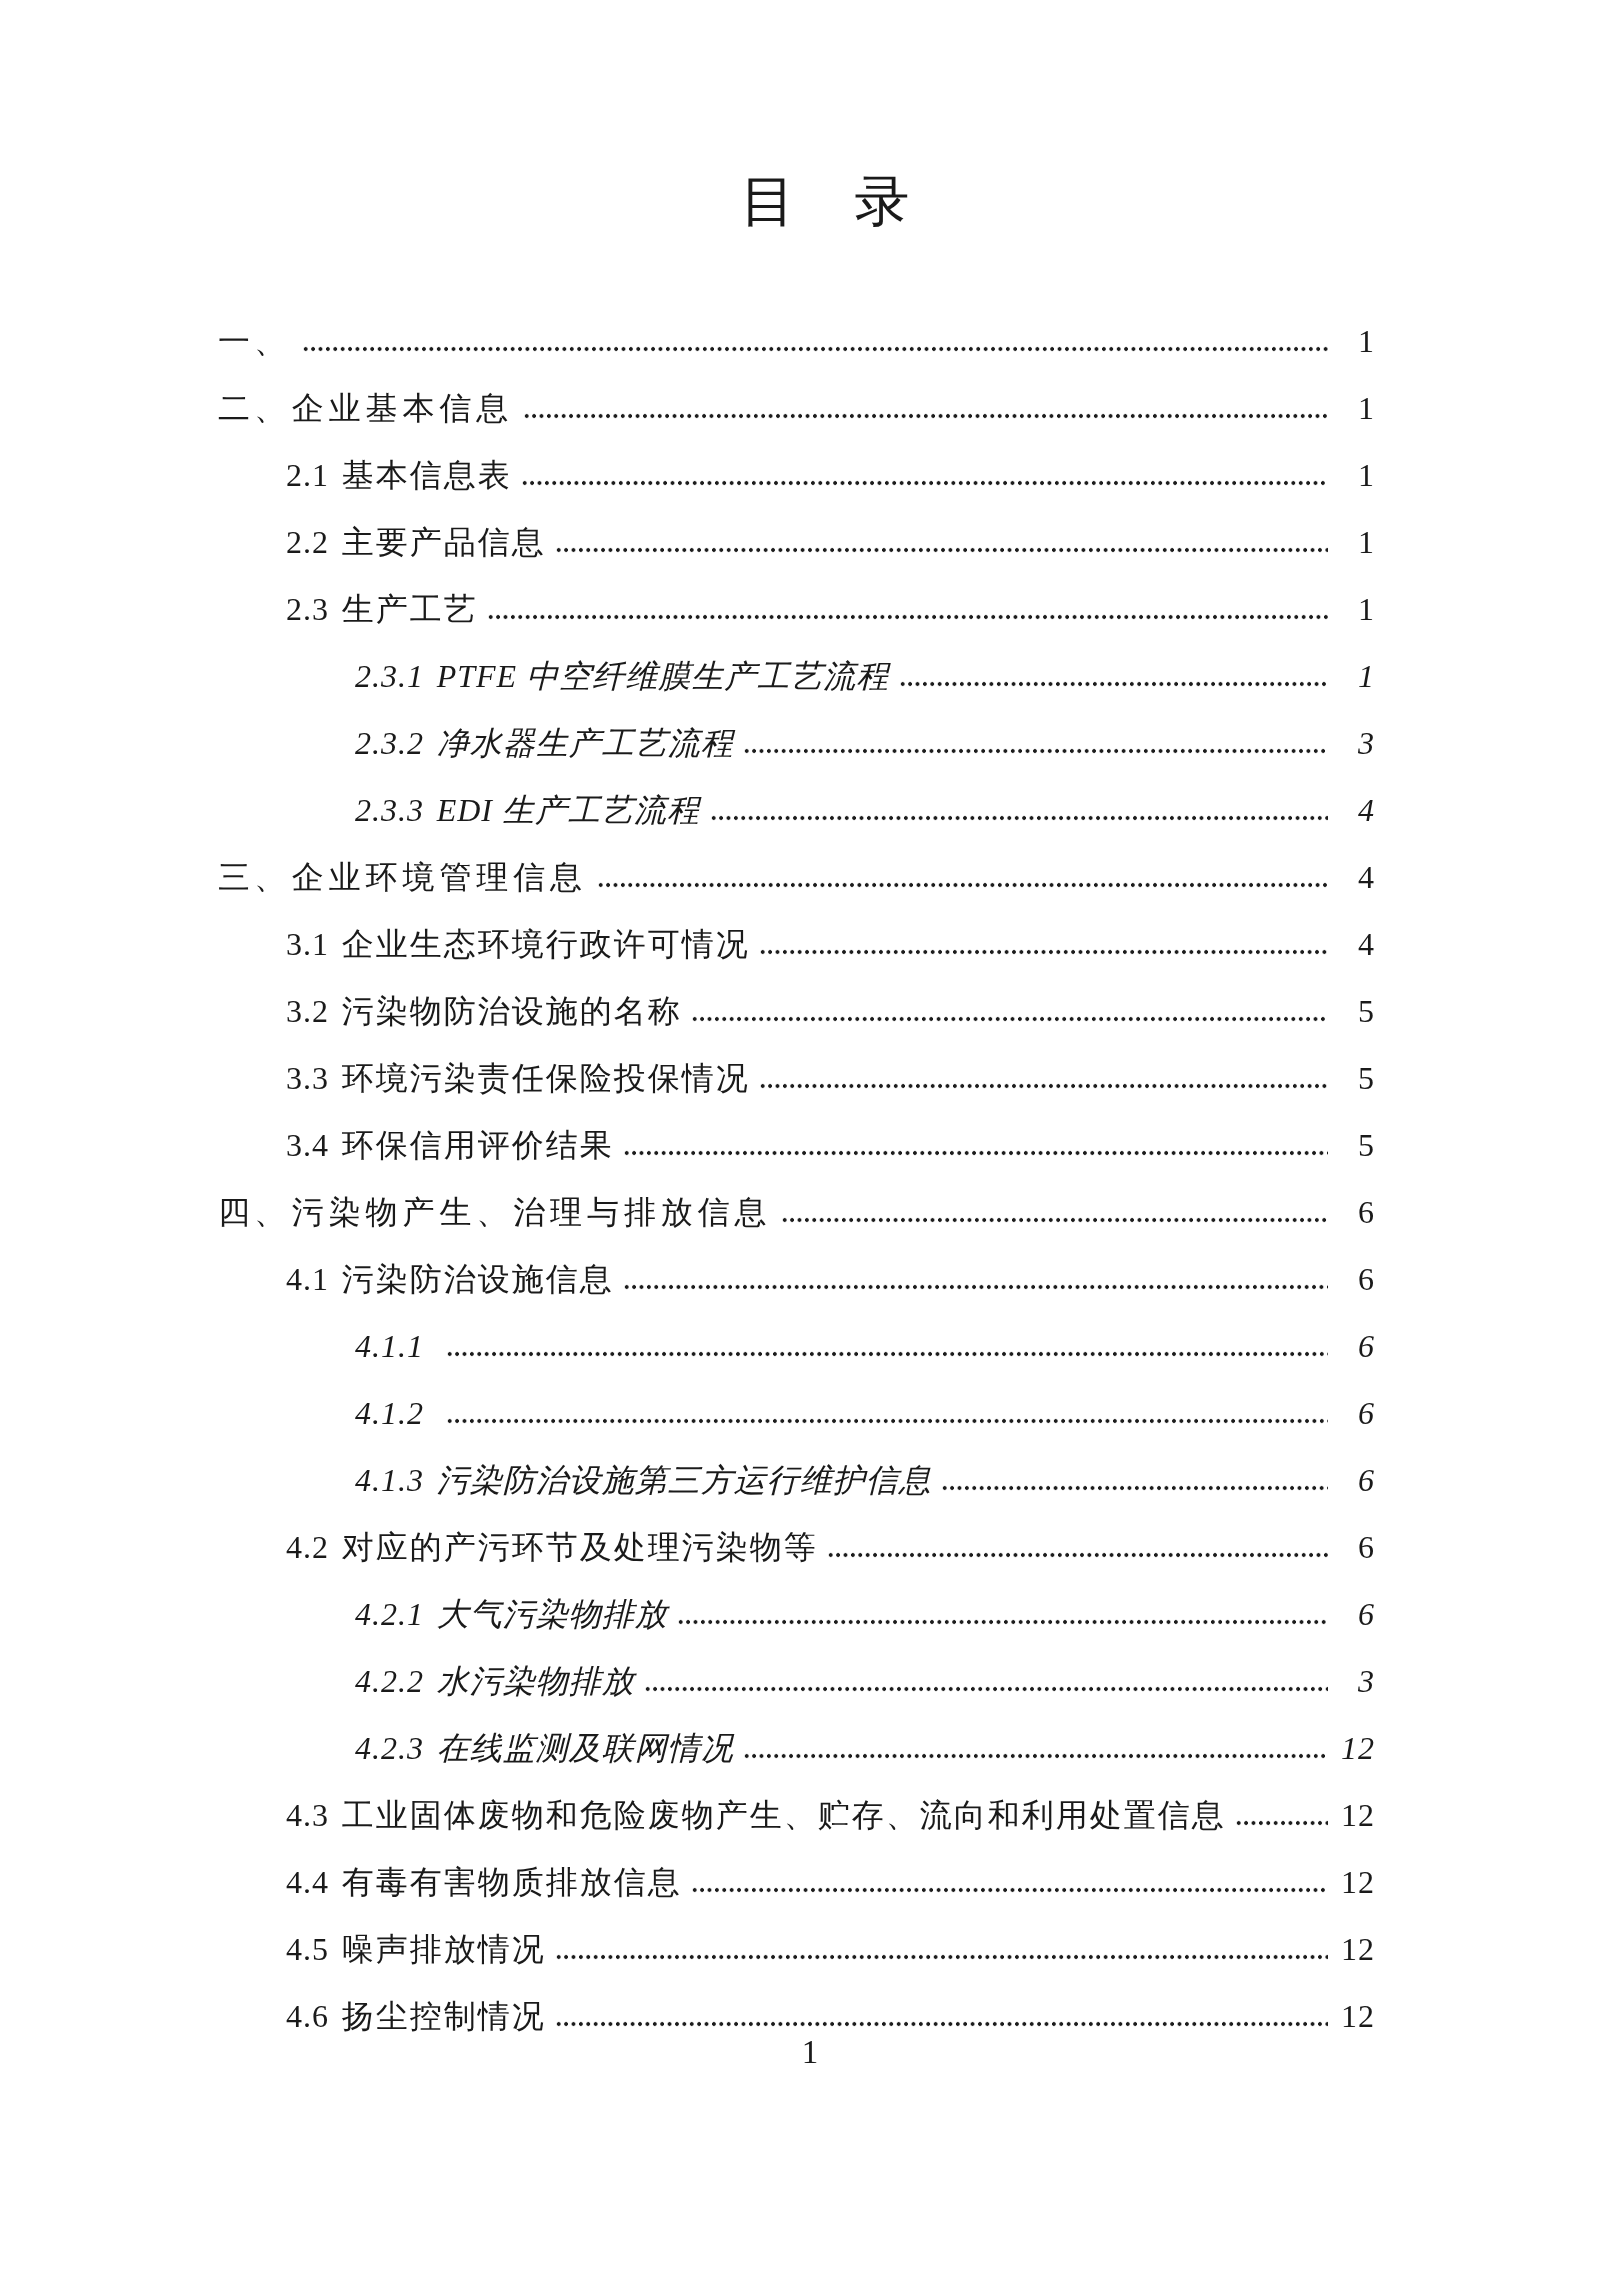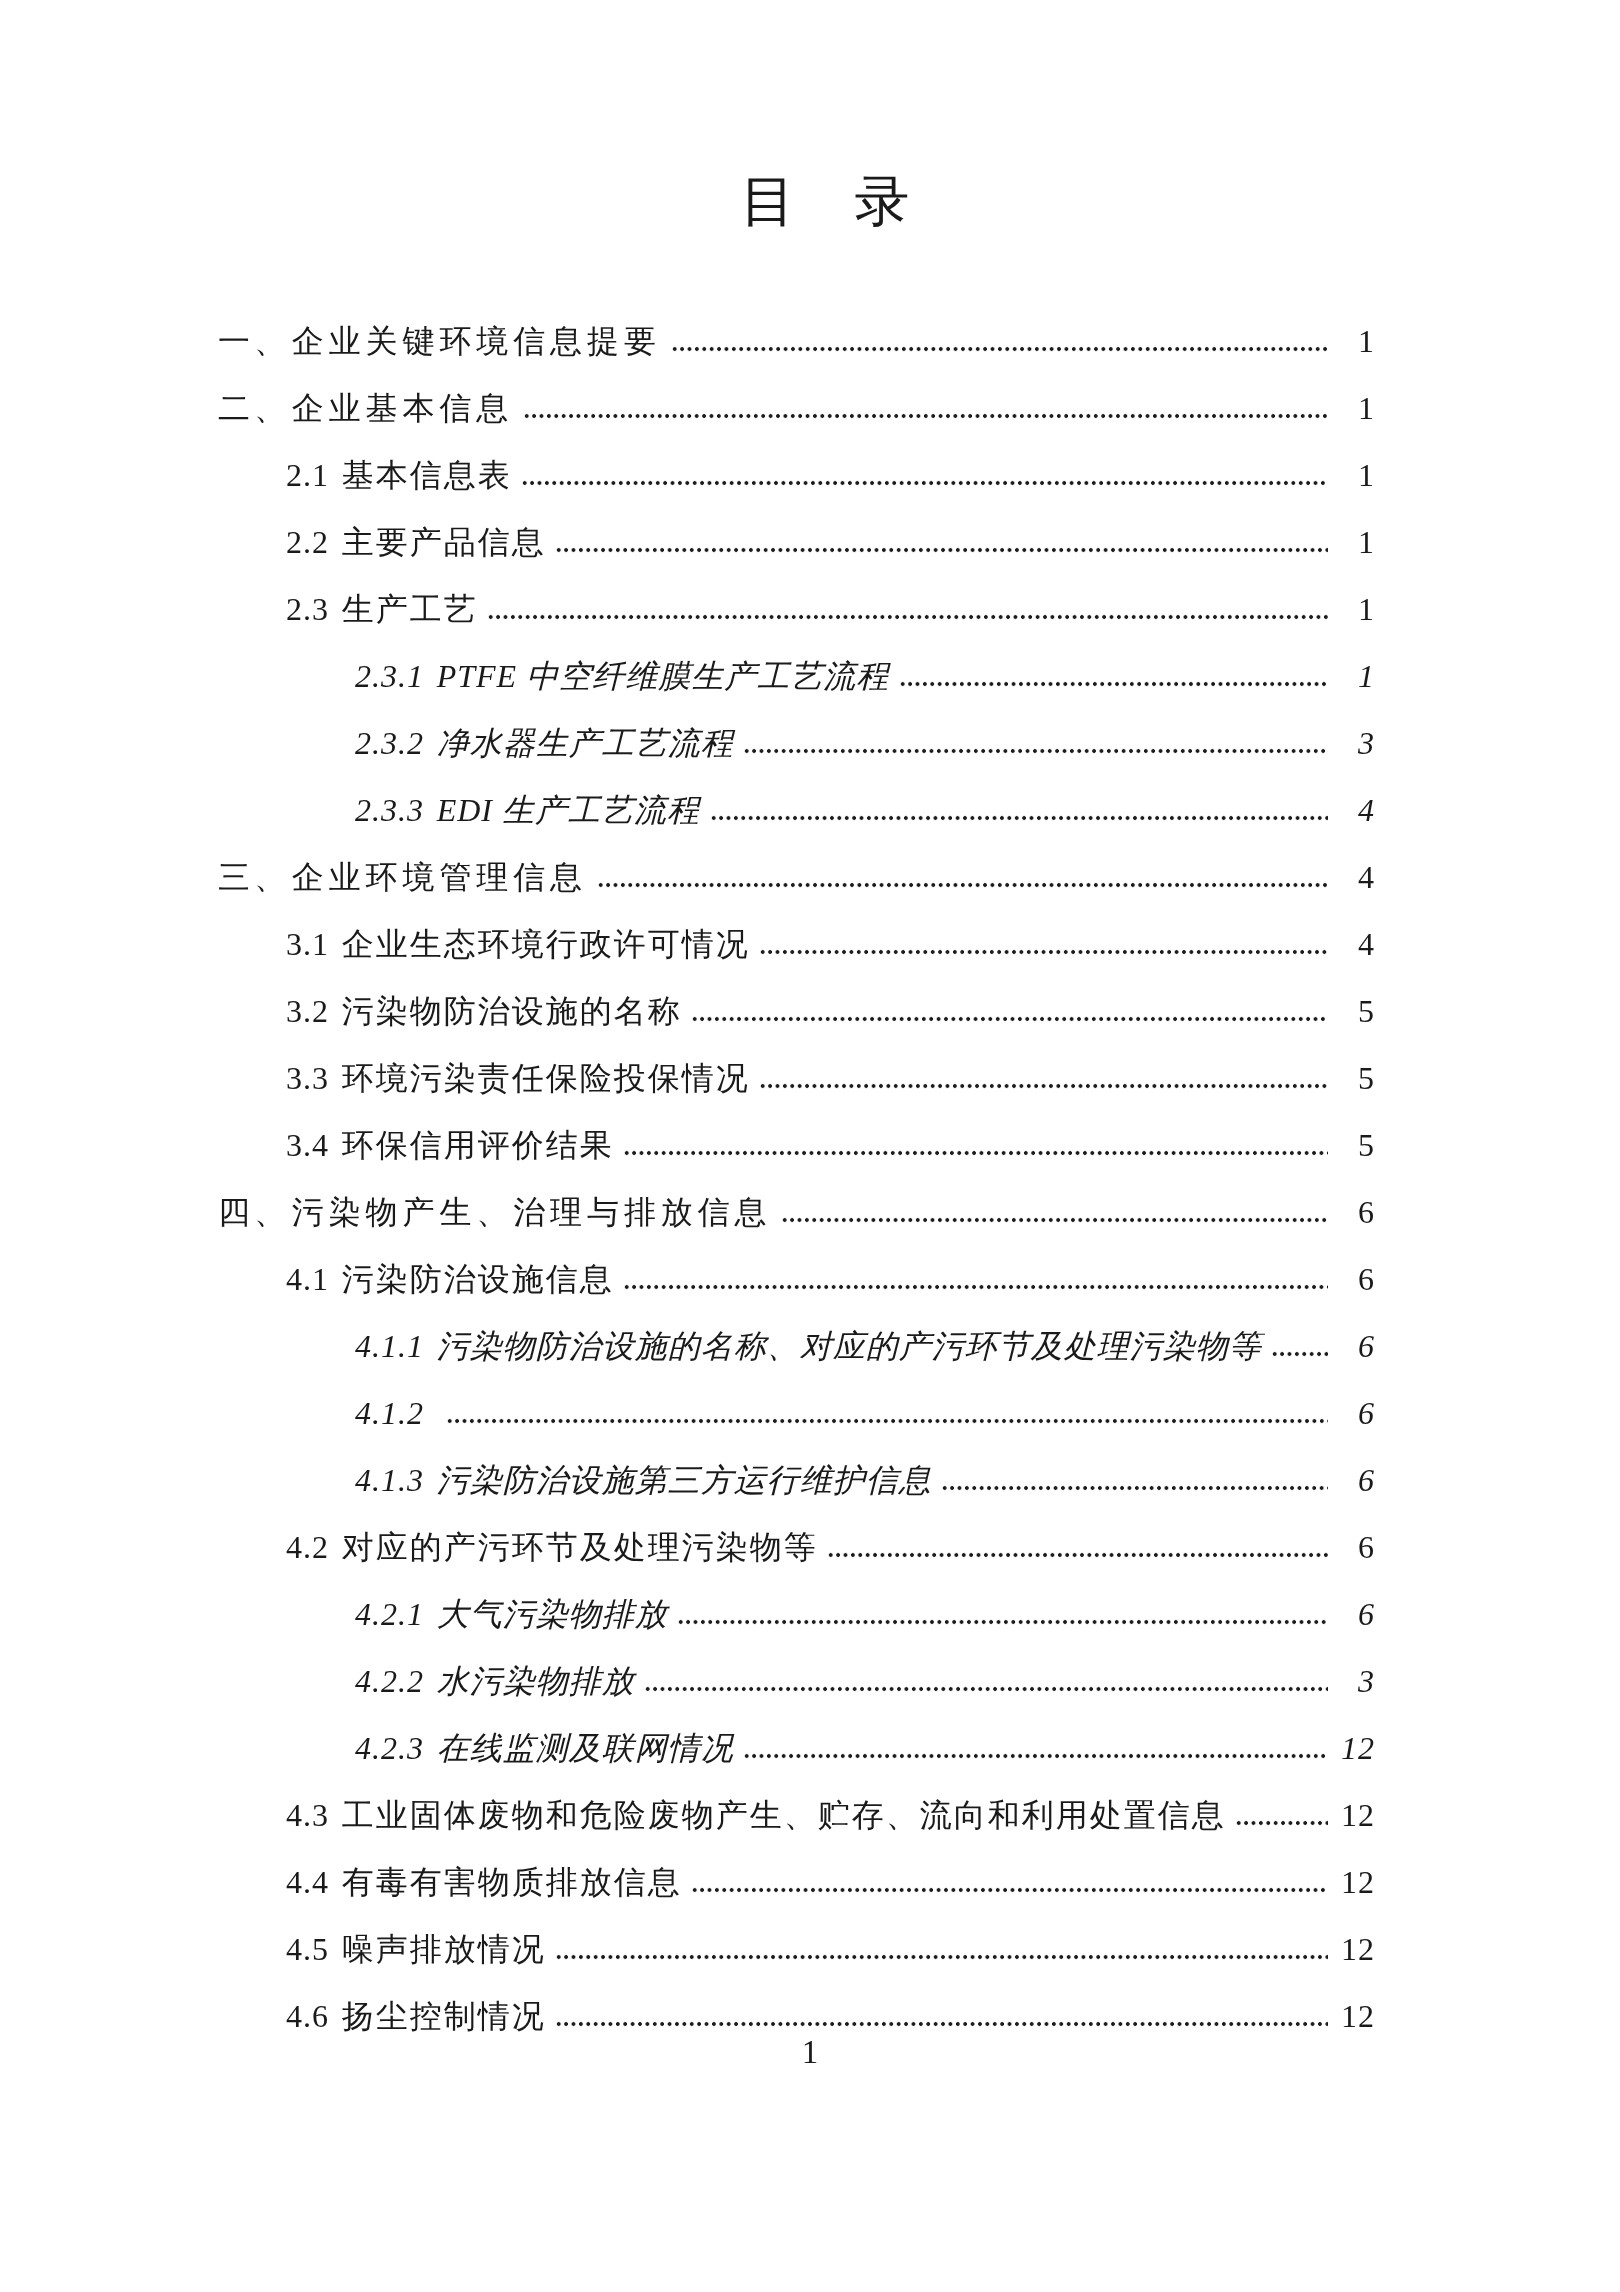--- a/index.html
+++ b/index.html
@@ -77,21 +77,20 @@
 </style>
 </head>
 <body>
 
 <div class="page">
   <div class="doc-title">目　录</div>
 
   <div class="toc" id="toc-list">
       <div class="row lvl0">
     <span class="num">一、</span>
-    <span class="label">企业关键环境信息提要</span>
     <span class="leader"></span>
     <span class="pagenum">1</span>
   </div>
       <div class="row lvl0">
     <span class="num">二、</span>
     <span class="label">企业基本信息</span>
     <span class="leader"></span>
     <span class="pagenum">1</span>
   </div>
       <div class="row lvl1">
@@ -167,21 +166,20 @@
     <span class="pagenum">6</span>
   </div>
       <div class="row lvl1">
     <span class="num">4.1</span>
     <span class="label">污染防治设施信息</span>
     <span class="leader"></span>
     <span class="pagenum">6</span>
   </div>
       <div class="row lvl2">
     <span class="num">4.1.1</span>
-    <span class="label">污染物防治设施的名称、对应的产污环节及处理污染物等</span>
     <span class="leader"></span>
     <span class="pagenum">6</span>
   </div>
       <div class="row lvl2">
     <span class="num">4.1.2</span>
     <span class="leader"></span>
     <span class="pagenum">6</span>
   </div>
       <div class="row lvl2">
     <span class="num">4.1.3</span>

